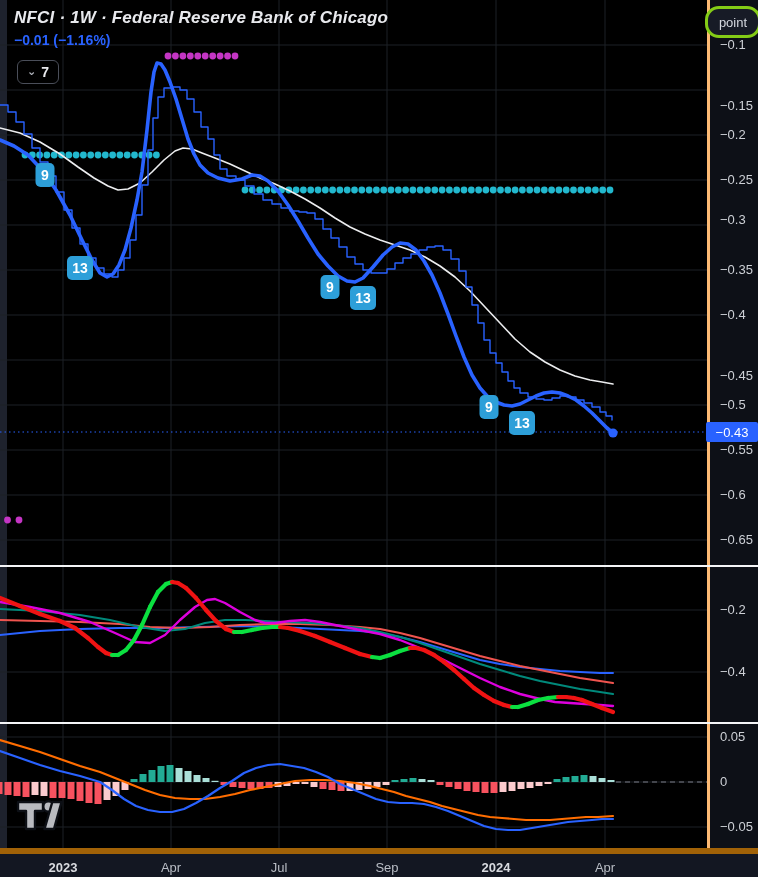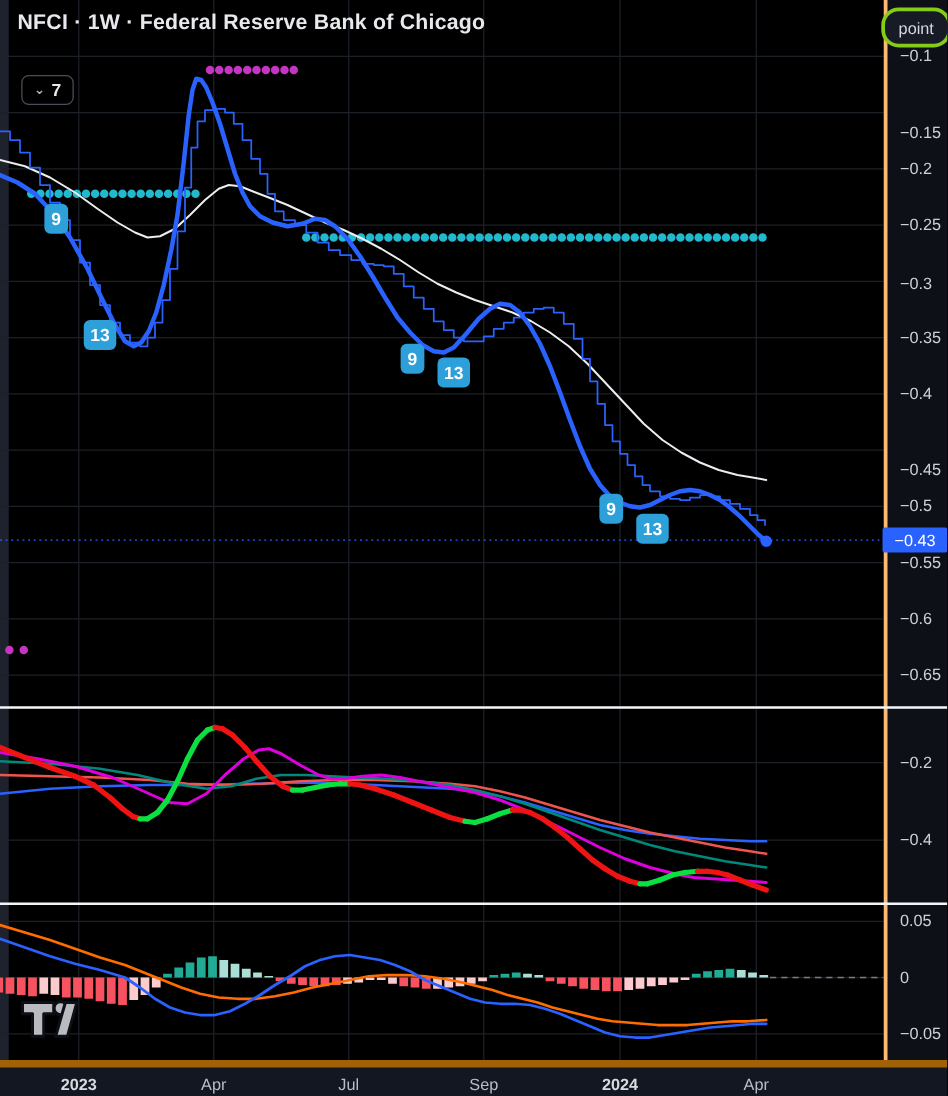--- a/index.html
+++ b/index.html
@@ -1,21 +1,21 @@
 <!DOCTYPE html>
 <html><head>
 <meta charset="utf-8">
 <style>
   html,body{margin:0;padding:0;background:#05060a;}
   #app{position:relative;width:758px;height:877px;background:#000;overflow:hidden;
        font-family:"Liberation Sans","DejaVu Sans",sans-serif;-webkit-font-smoothing:antialiased;}
   .left-strip{position:absolute;left:0;top:0;width:7px;height:848px;background:#1E222D;}
   .chart-svg{position:absolute;left:0;top:0;}
   .hdr{position:absolute;left:14px;top:8px;z-index:30;}
-  .hdr-title{color:#E8E9ED;font-size:17px;font-weight:700;letter-spacing:.2px;}
+  .hdr-title{color:#E8E9ED;font-size:17px;font-weight:700;letter-spacing:.2px;font-style:italic;}
   .hdr-change{margin-top:4px;font-size:14px;font-weight:700;}
   .dd-btn{position:absolute;left:17px;top:60px;z-index:30;height:22px;padding:0 9px;
       display:flex;align-items:center;gap:5px;border:1px solid #4A4E59;border-radius:6px;
       color:#E8E9ED;font-size:14px;font-weight:700;cursor:pointer;background:rgba(0,0,0,.35);}
   .dd-chevron{font-size:11px;color:#B2B5BE;transform:translateY(-1px);}
   .right-axis{position:absolute;left:707px;top:0;width:51px;height:848px;background:#0D1017;
       border-left:3px solid #fdba74;z-index:10;}
   .axis-label{position:absolute;left:10px;color:#CDD0D6;font-size:13px;white-space:nowrap;}
   .unit-btn{position:absolute;left:705px;top:6px;width:50px;height:26px;z-index:40;background:#171B26;
       border:3px solid #84cc16;border-radius:14px;color:#D5D8DF;font-size:13px;
@@ -317,33 +317,34 @@
       <rect x="580.5" y="775" width="7" height="7" fill="#22AB94"></rect>
       <rect x="589.5" y="776" width="7" height="6" fill="#AADFD8"></rect>
       <rect x="598.5" y="778" width="7" height="4" fill="#AADFD8"></rect>
       <rect x="607.5" y="780" width="7" height="2" fill="#AADFD8"></rect>
       <path d="M0 740 L20 746 L40 752 L60 759 L80 766 L100 772 L115 778 L130 784 L145 790 L160 795 L175 798 L190 799 L205 799 L220 797 L235 794 L250 790 L265 787 L280 784 L295 781 L310 780 L325 780 L340 781 L355 783 L370 786 L382 789 L394 792 L406 796 L418 799 L430 802 L442 806 L454 809 L466 812 L478 815 L490 817 L502 818 L514 819 L526 820 L538 820 L550 820 L562 819 L574 818 L586 817 L598 817 L613 816" stroke="#FF6D00" stroke-width="2.2" fill="none" stroke-linecap="round" stroke-linejoin="round"></path>
       <path d="M0 751 L20 758 L40 765 L60 771 L80 776 L100 782 L112 790 L124 799 L136 806 L148 810 L160 812 L172 812 L184 809 L196 803 L208 796 L220 788 L232 781 L244 773 L256 768 L268 765 L280 764 L292 766 L304 768 L316 772 L328 777 L340 784 L352 789 L364 794 L376 799 L388 802 L400 803 L412 803 L424 804 L436 807 L448 811 L460 816 L472 821 L484 826 L496 829 L508 830 L520 830 L532 828 L544 826 L556 824 L568 822 L580 821 L592 820 L602 819 L613 819" stroke="#2962FF" stroke-width="2.2" fill="none" stroke-linecap="round" stroke-linejoin="round"></path>
     </svg>
 
   <div class="hdr">
     <div class="hdr-title">NFCI · 1W · Federal Reserve Bank of Chicago</div>
+    <div class="hdr-change" style="color: rgb(41, 98, 255);">−0.01 (−1.16%)</div>
   </div>
 
   <div class="dd-btn">
     <span class="dd-chevron">⌄</span>
     <span>7</span>
   </div>
 
   <div class="right-axis">
       <div class="axis-label" style="top: 37px;">−0.1</div>
       <div class="axis-label" style="top: 98px;">−0.15</div>
       <div class="axis-label" style="top: 127px;">−0.2</div>
       <div class="axis-label" style="top: 172px;">−0.25</div>
-      <div class="axis-label" style="top: 219px;">−0.3</div>
+      <div class="axis-label" style="top: 212px;">−0.3</div>
       <div class="axis-label" style="top: 262px;">−0.35</div>
       <div class="axis-label" style="top: 307px;">−0.4</div>
       <div class="axis-label" style="top: 368px;">−0.45</div>
       <div class="axis-label" style="top: 397px;">−0.5</div>
       <div class="axis-label" style="top: 442px;">−0.55</div>
       <div class="axis-label" style="top: 487px;">−0.6</div>
       <div class="axis-label" style="top: 532px;">−0.65</div>
       <div class="axis-label" style="top: 602px;">−0.2</div>
       <div class="axis-label" style="top: 664px;">−0.4</div>
       <div class="axis-label" style="top: 729px;">0.05</div>

